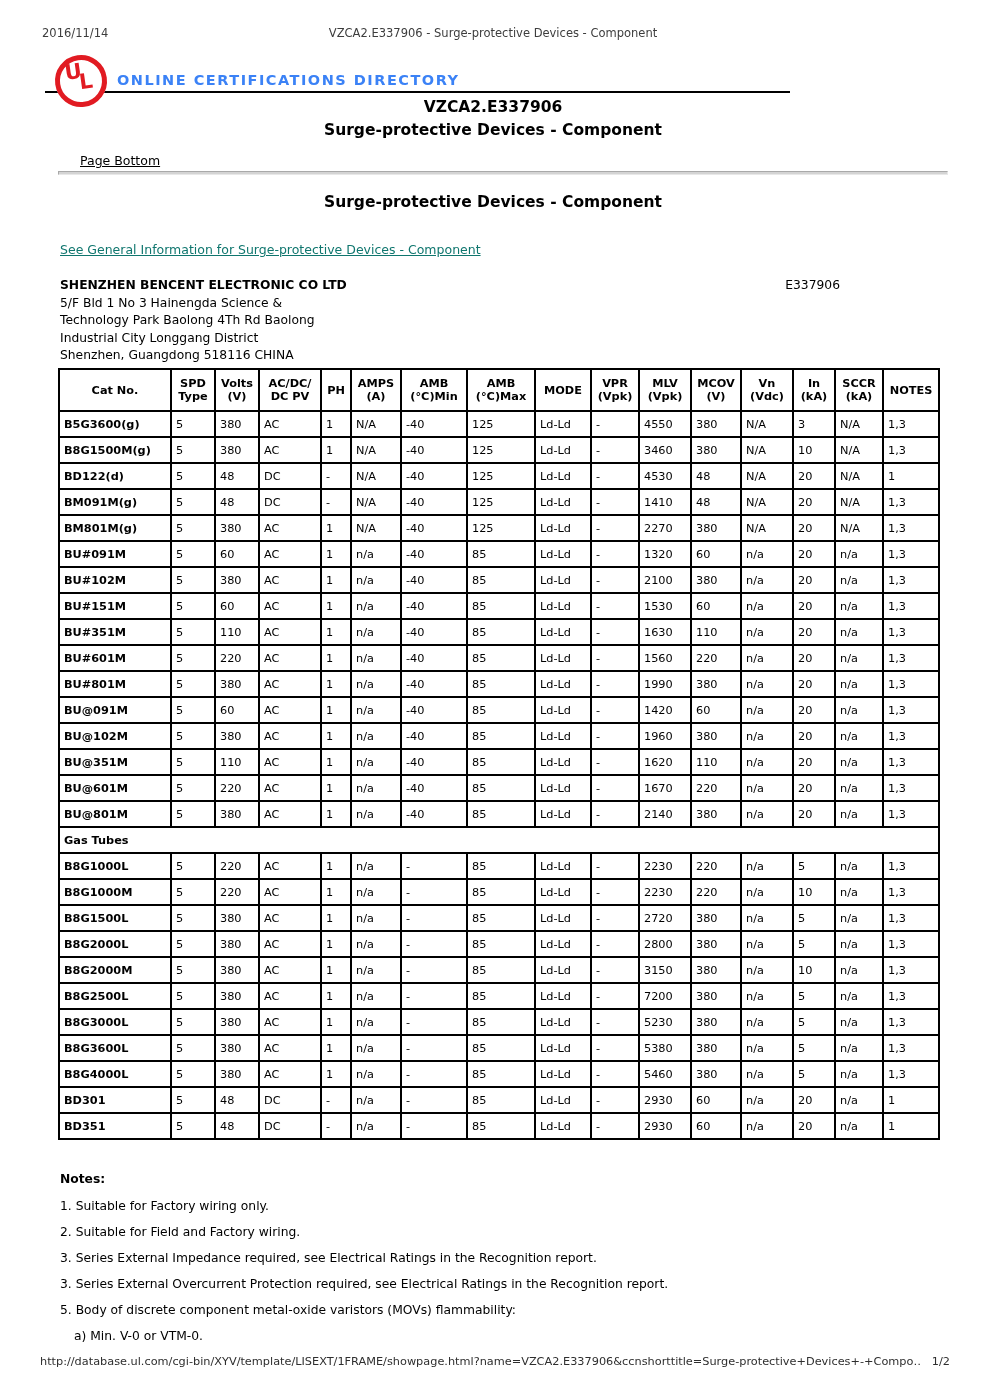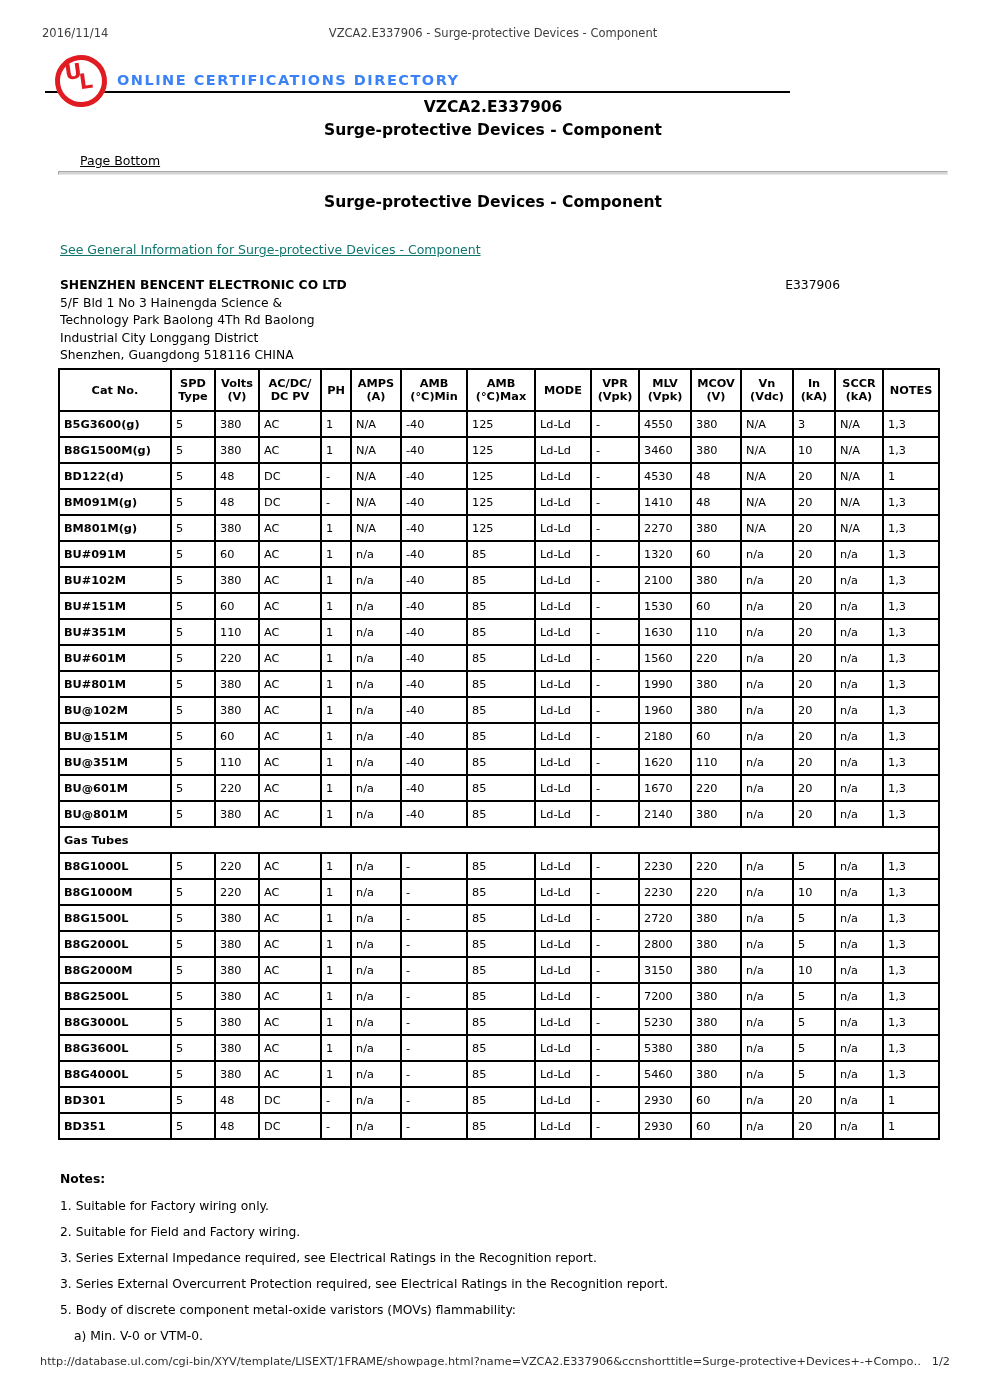--- a/index.html
+++ b/index.html
@@ -357,50 +357,50 @@
           <td>Ld-Ld</td>
           <td>-</td>
           <td>1990</td>
           <td>380</td>
           <td>n/a</td>
           <td>20</td>
           <td>n/a</td>
           <td>1,3</td>
         </tr>
         <tr>
+          <td class="cat">BU@091M</td>
+          <td>5</td>
+          <td>60</td>
+          <td>AC</td>
+          <td>1</td>
+          <td>n/a</td>
+          <td>-40</td>
+          <td>85</td>
+          <td>Ld-Ld</td>
+          <td>-</td>
+          <td>1420</td>
+          <td>60</td>
+          <td>n/a</td>
+          <td>20</td>
+          <td>n/a</td>
+          <td>1,3</td>
+        </tr>
+        <tr>
           <td class="cat">BU@102M</td>
           <td>5</td>
           <td>380</td>
           <td>AC</td>
           <td>1</td>
           <td>n/a</td>
           <td>-40</td>
           <td>85</td>
           <td>Ld-Ld</td>
           <td>-</td>
           <td>1960</td>
           <td>380</td>
-          <td>n/a</td>
-          <td>20</td>
-          <td>n/a</td>
-          <td>1,3</td>
-        </tr>
-        <tr>
-          <td class="cat">BU@151M</td>
-          <td>5</td>
-          <td>60</td>
-          <td>AC</td>
-          <td>1</td>
-          <td>n/a</td>
-          <td>-40</td>
-          <td>85</td>
-          <td>Ld-Ld</td>
-          <td>-</td>
-          <td>2180</td>
-          <td>60</td>
           <td>n/a</td>
           <td>20</td>
           <td>n/a</td>
           <td>1,3</td>
         </tr>
         <tr>
           <td class="cat">BU@351M</td>
           <td>5</td>
           <td>110</td>
           <td>AC</td>

